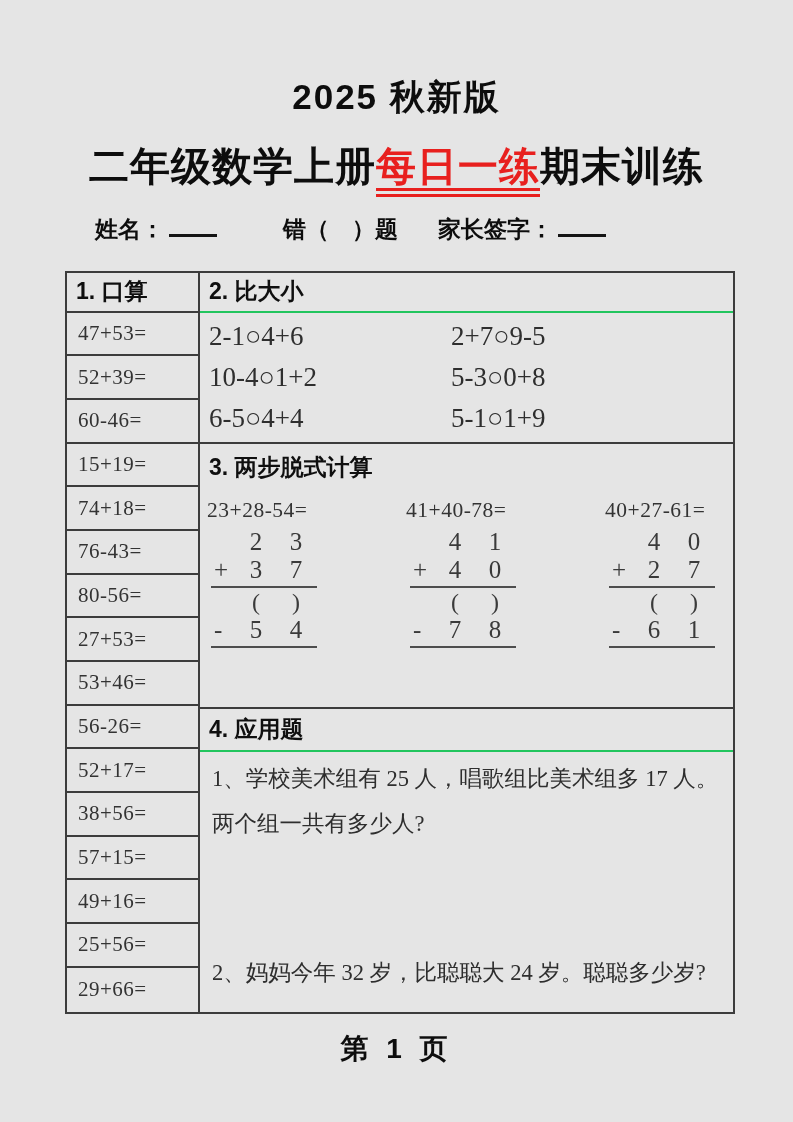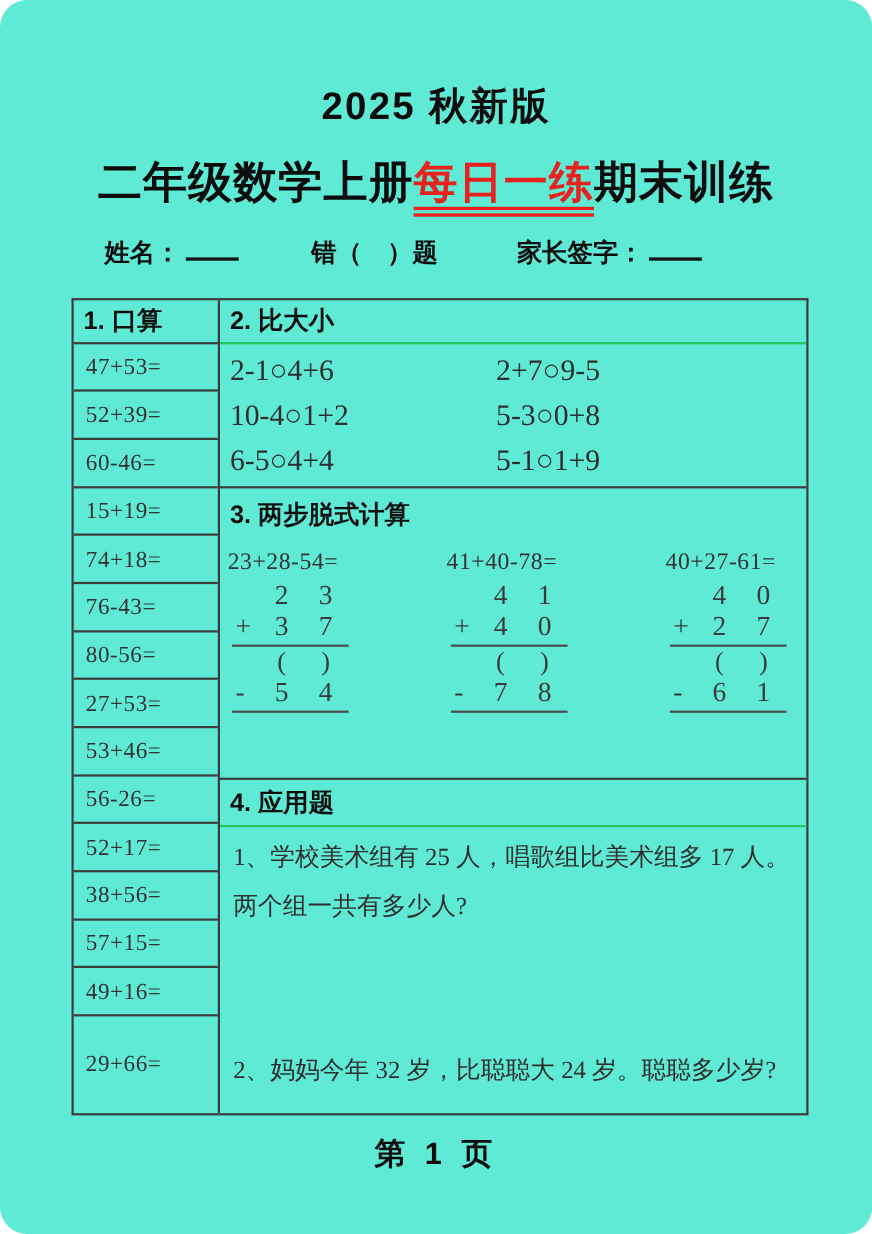--- a/index.html
+++ b/index.html
@@ -1,25 +1,24 @@
 <!DOCTYPE html>
 <html><head>
 <meta charset="utf-8">
 <style>
   * { margin: 0; padding: 0; box-sizing: border-box; }
   html, body { background: #ffffff; }
   .page {
     position: relative;
     width: 793px;
     height: 1122px;
-    background: #5eead4;
+    background: #e5e5e5;
     overflow: hidden;
     font-family: "Liberation Serif", serif;
     color: #222222;
-    border-radius: 25px;
   }
   .title {
     padding-top: 78px;
     text-align: center;
     font-family: "Liberation Sans", sans-serif;
     font-weight: 700;
     font-size: 35px;
     letter-spacing: 2px;
     color: #0d0d0d;
     line-height: 1.1;
@@ -51,21 +50,21 @@
     white-space: nowrap;
   }
   .blank-line {
     display: inline-block;
     width: 48px;
     height: 21px;
     border-bottom: 3px solid #141414;
     margin-left: 5px;
   }
   .info-mid { margin-left: 66px; }
-  .info-right { margin-left: 72px; }
+  .info-right { margin-left: 40px; }
 
   .sheet {
     margin: 26px 0 0 65px;
     width: 670px;
     height: 743px;
     border: 2px solid #3c3c3c;
     display: flex;
   }
   .left-col {
     width: 133px;
@@ -193,20 +192,21 @@
       <div class="lcell">74+18=</div>
       <div class="lcell">76-43=</div>
       <div class="lcell">80-56=</div>
       <div class="lcell">27+53=</div>
       <div class="lcell">53+46=</div>
       <div class="lcell">56-26=</div>
       <div class="lcell">52+17=</div>
       <div class="lcell">38+56=</div>
       <div class="lcell">57+15=</div>
       <div class="lcell">49+16=</div>
+      <div class="lcell">25+56=</div>
       <div class="lcell last">29+66=</div>
     </div>
 
     <div class="right-col">
 
       <div class="rhead">2. 比大小</div>
 
       <div class="compare-cell">
         <div class="cmp-row">
           <span class="cmp-a">2-1○4+6</span>

